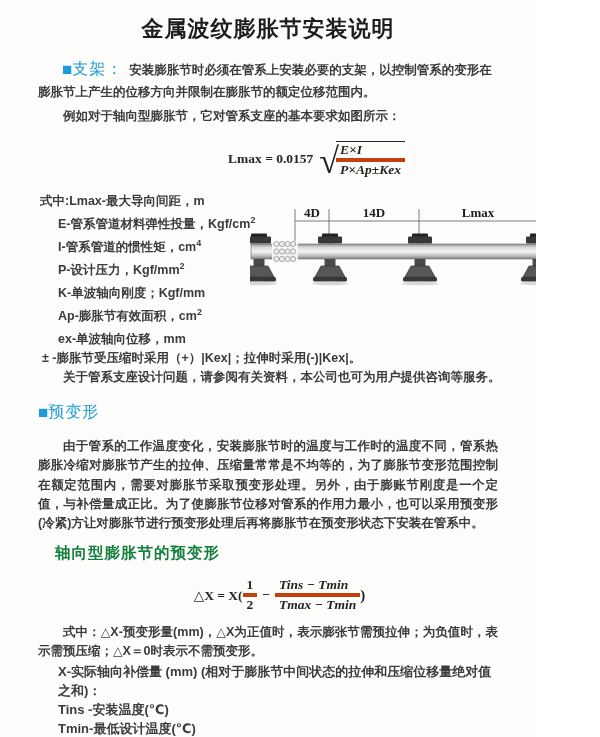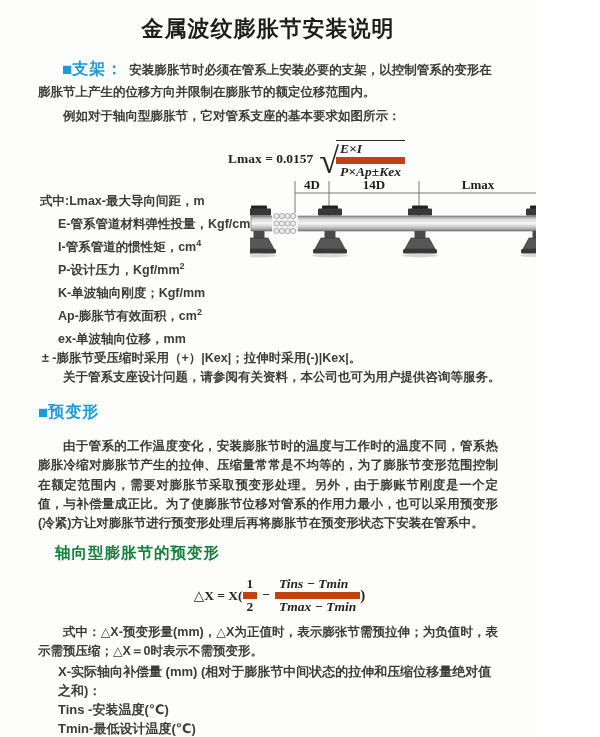--- a/index.html
+++ b/index.html
@@ -29,21 +29,21 @@
   .p-first{margin-top:14px;text-indent:24px;line-height:22px;}
   .p-example{margin-top:3px;text-indent:2em;line-height:20px;}
   .marker{
     color:#1b9bd7;
     font-size:17px;
     vertical-align:-1px;
   }
   .sec-head{
     color:#1b9bd7;
     font-size:16px;
-    font-weight:bold;
+    font-weight:normal;
     letter-spacing:1px;
     margin-right:6px;
   }
   .sec-title-line{margin:13px 38px;line-height:22px;}
   .sec2-line{margin-top:14px;}
   
   .formula{
     font-family:"Liberation Serif","DejaVu Serif",serif;
     font-weight:bold;
     color:#242424;
@@ -54,37 +54,37 @@
   .rad{
     font-size:36px;
     font-weight:bold;
     line-height:30px;
     margin-right:-3px;
     transform:translateY(2px);
   }
   .radicand{display:inline-block;border-top:1.6px solid #242424;padding-top:1px;}
   .frac{display:inline-block;vertical-align:middle;text-align:left;font-style:italic;}
   .frac .num{display:block;padding:0 4px 1px 4px;line-height:14px;}
-  .frac .den{display:block;border-top:7px solid #c2410c;padding:1px 4px 0 4px;line-height:14px;}
+  .frac .den{display:block;border-top:4px solid #c2410c;padding:1px 4px 0 4px;line-height:14px;}
   .frac.upright{font-style:normal;}
   .formula2{margin:12px 0 0 0;text-align:center;height:38px;display:flex;align-items:center;justify-content:center;padding-left:23px;}
   .formula2 .paren{font-size:15px;}
   .fm-op{margin:0 5px;}
   
   .defs{margin-top:8px;font-size:12.5px;font-weight:600;}
   .def-line{line-height:18.8px;}
   .d-first{margin-left:40px;}
   .d-in{margin-left:58px;}
   .d-pm{margin-left:42px;}
   .d-note{margin-left:38px;text-indent:2em;margin-top:1px;}
   sup{font-size:9px;}
   
   .diagram{
     position:absolute;
-    left:250px;top:176px;
+    left:250px;top:204px;
     width:340px;height:100px;
   }
   
   .p-body{margin-top:5px;text-indent:2em;text-align:justify;line-height:19.2px;}
   .subhead{
     margin:10px 0 0 55px;
     font-size:15.5px;
     font-weight:bold;
     color:#15803d;
     letter-spacing:1px;

